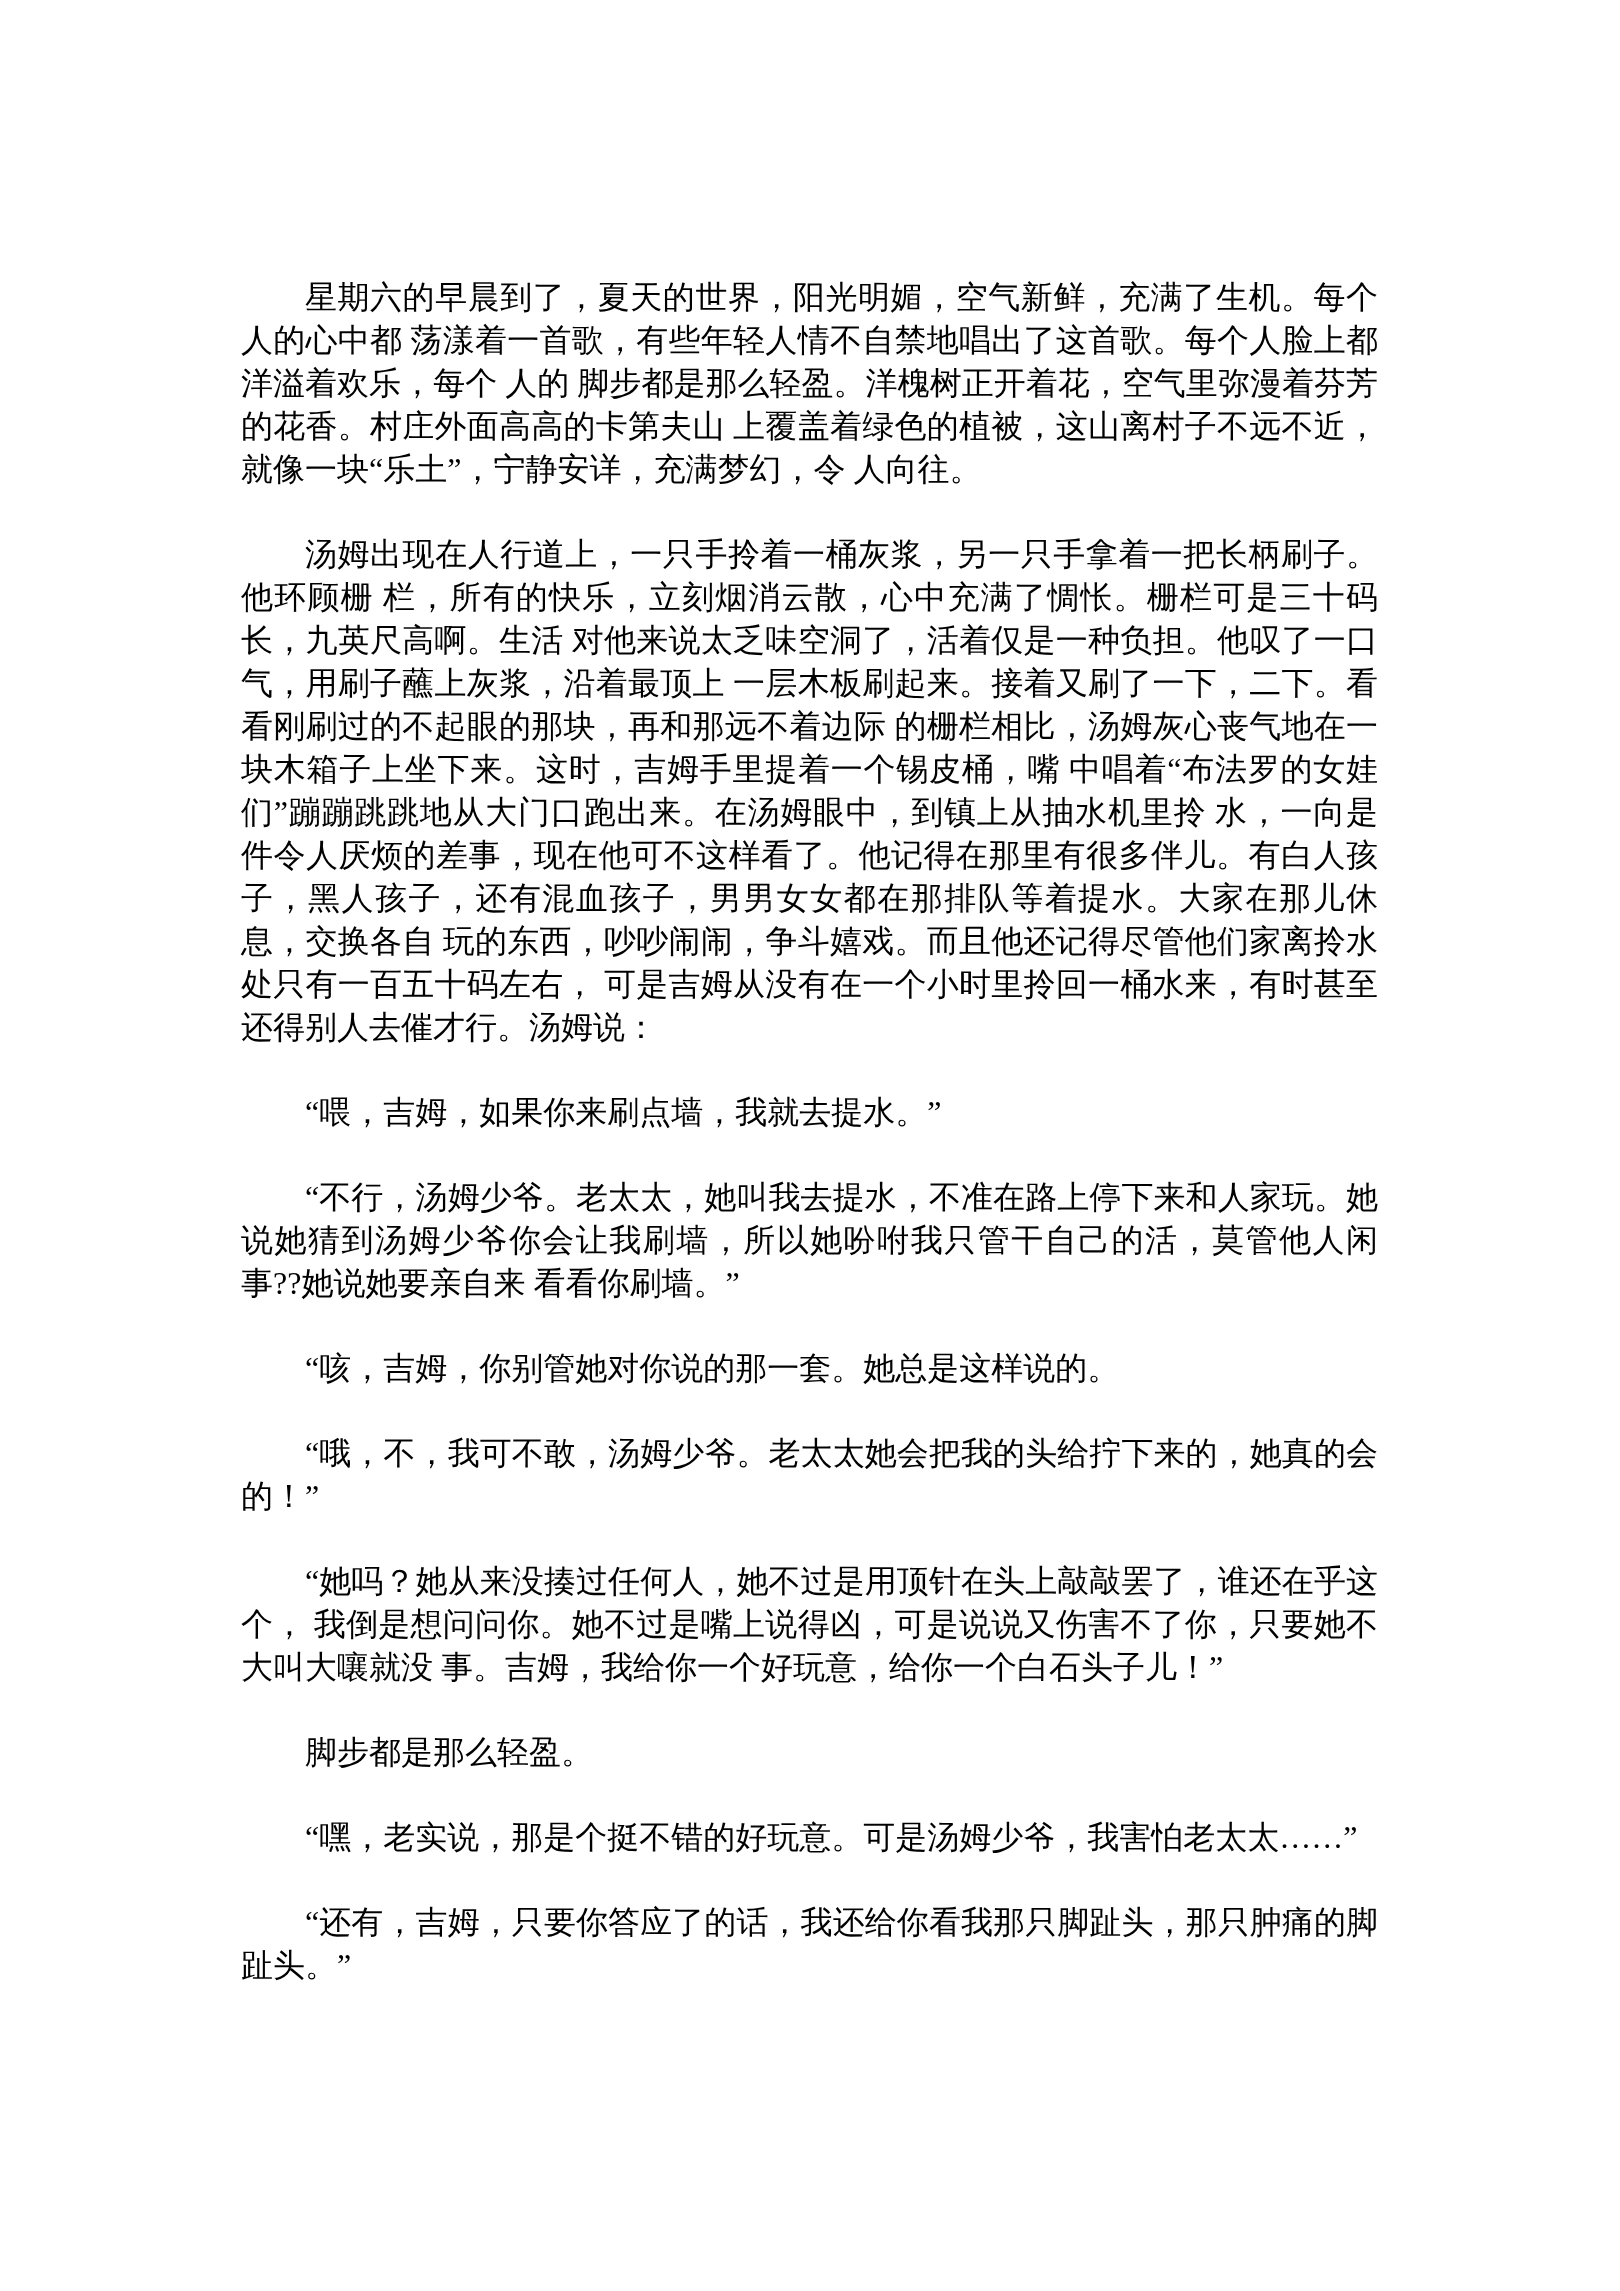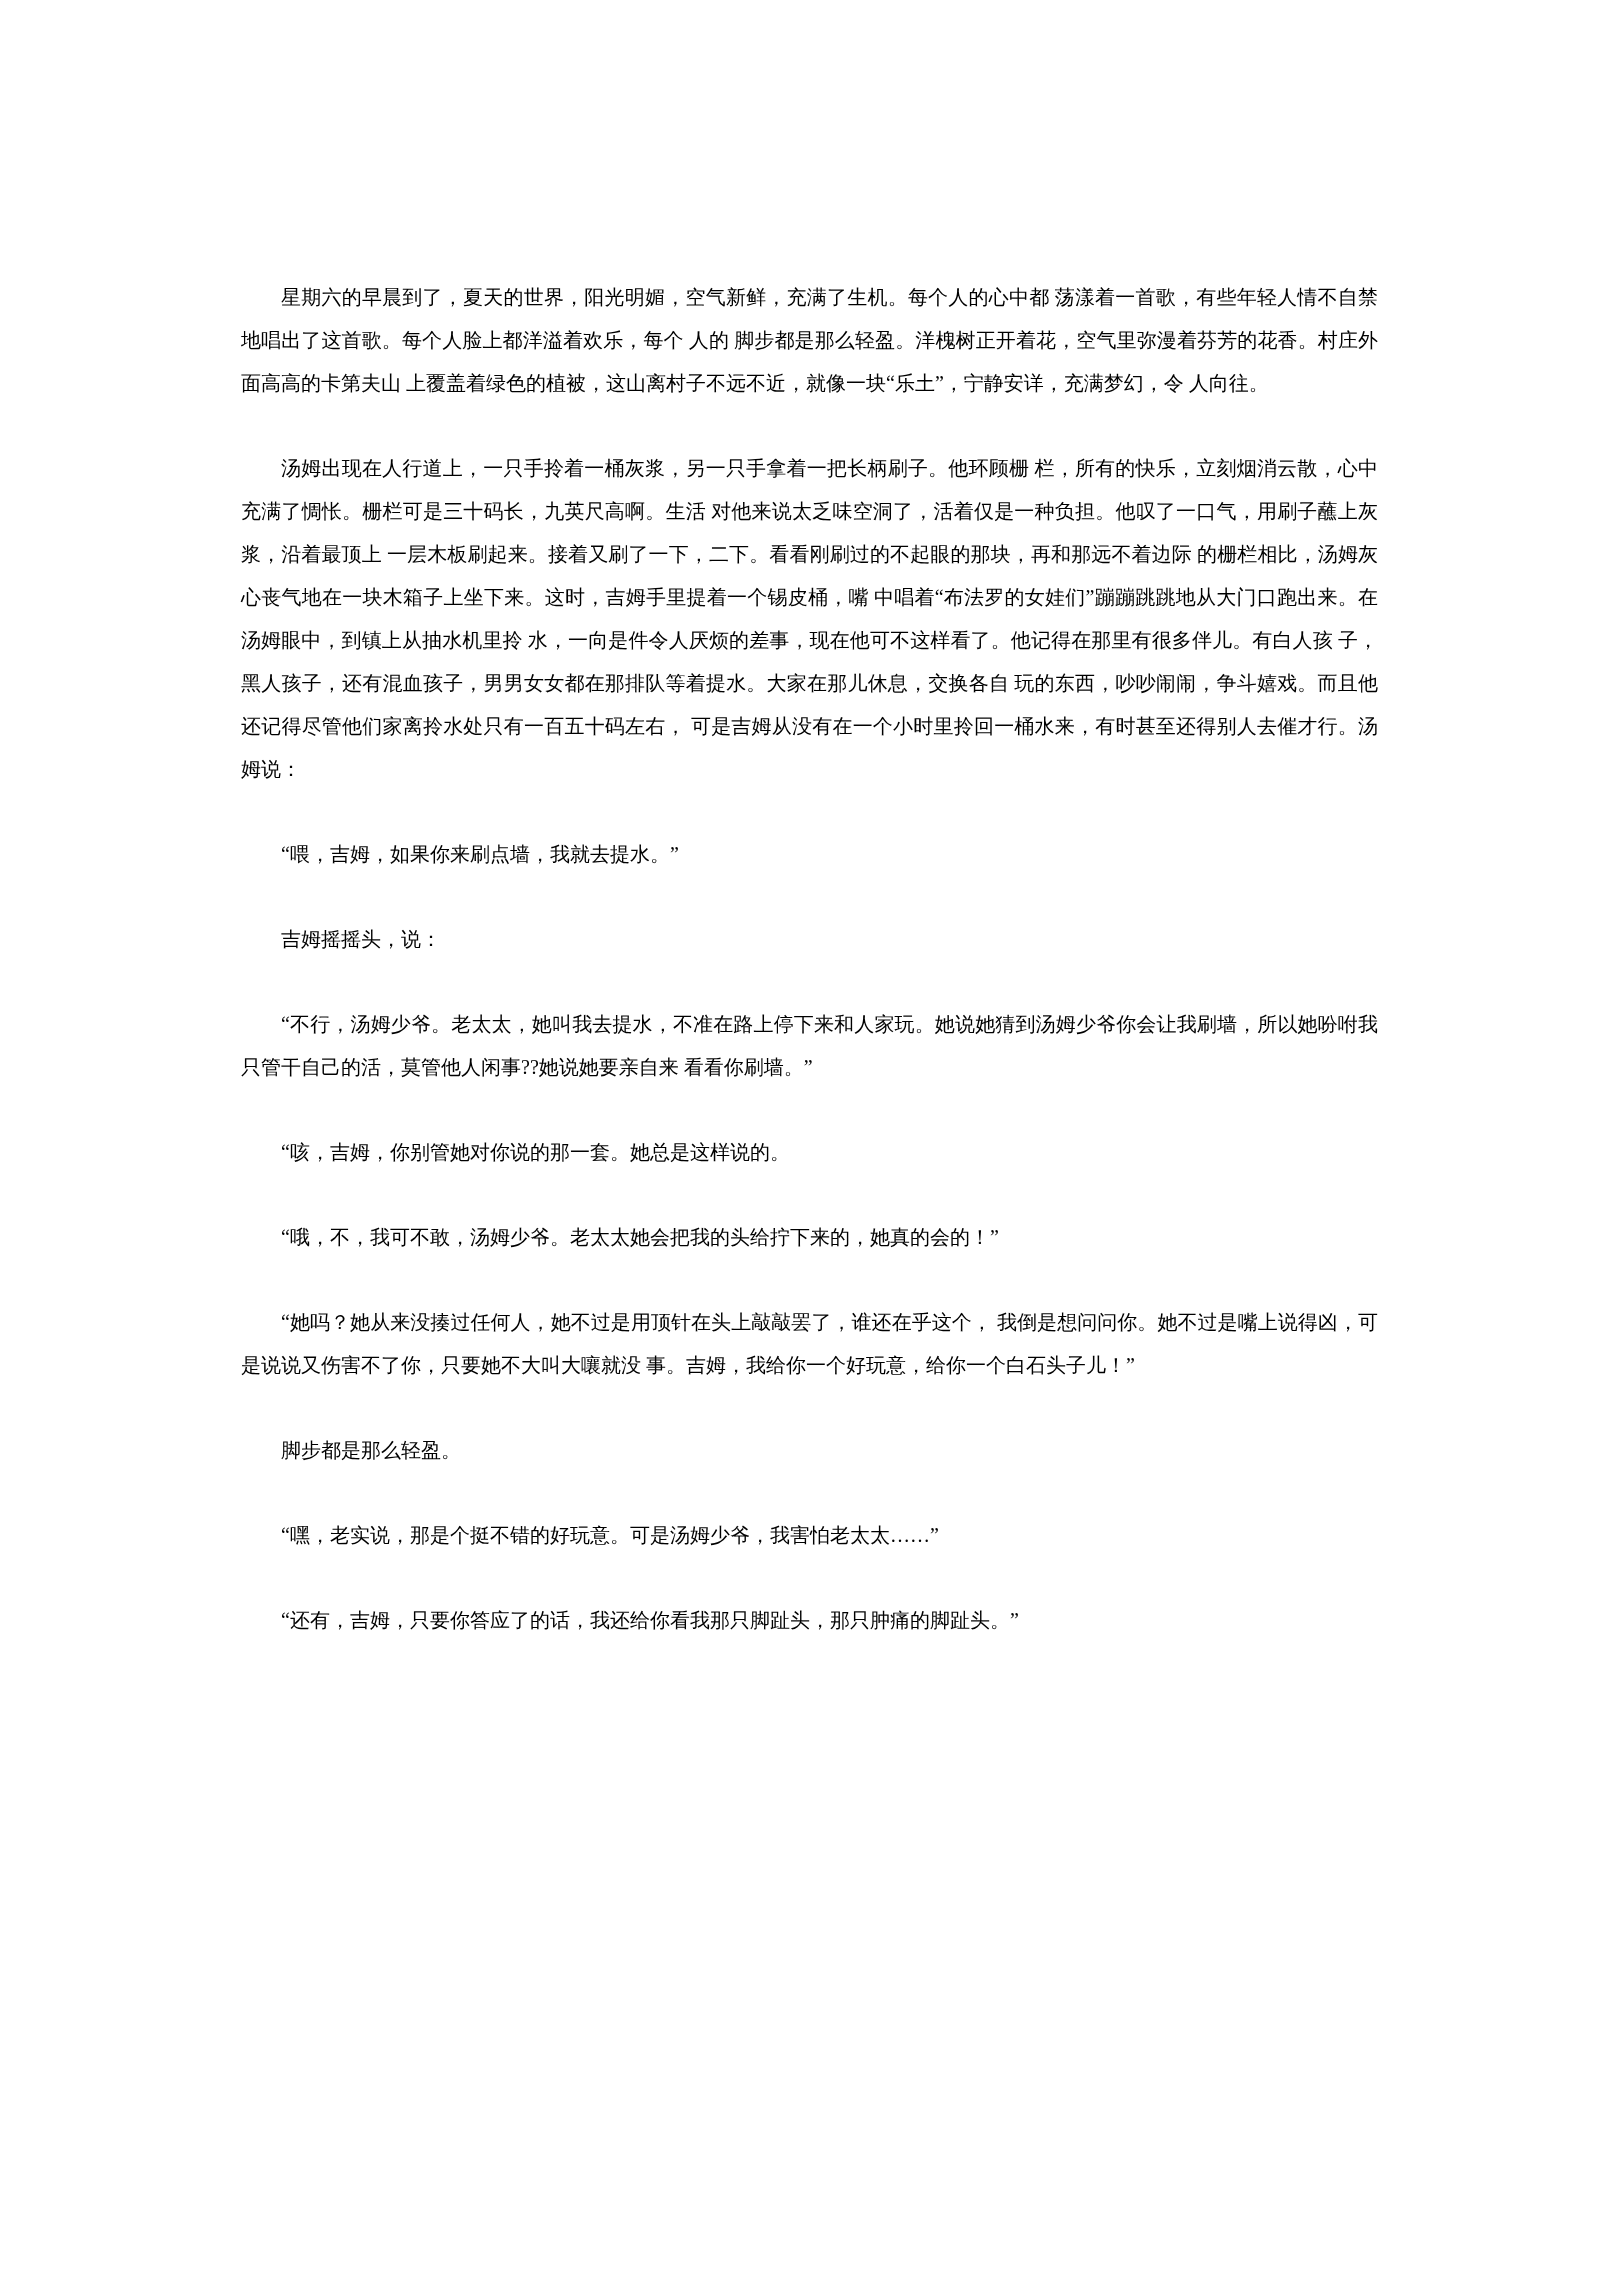--- a/index.html
+++ b/index.html
@@ -13,21 +13,21 @@
     height: 2292px;
     background: #ffffff;
     overflow: hidden;
   }
   .doc-content {
     position: absolute;
     left: 241px;
     top: 276px;
     width: 1137px;
     font-family: "Liberation Serif", "DejaVu Serif", serif;
-    font-size: 20px;
+    font-size: 32px;
     line-height: 43px;
     color: #000000;
     text-align: justify;
   }
   .doc-content p {
     margin: 0 0 42px 0;
     text-indent: 2em;
     word-break: break-all;
   }
   .doc-content p:last-child {
@@ -35,21 +35,20 @@
   }
 </style>
 </head>
 <body>
 
 <div class="page">
   <div class="doc-content">
     <p>星期六的早晨到了，夏天的世界，阳光明媚，空气新鲜，充满了生机。每个人的心中都 荡漾着一首歌，有些年轻人情不自禁地唱出了这首歌。每个人脸上都洋溢着欢乐，每个 人的 脚步都是那么轻盈。洋槐树正开着花，空气里弥漫着芬芳的花香。村庄外面高高的卡第夫山 上覆盖着绿色的植被，这山离村子不远不近，就像一块“乐土”，宁静安详，充满梦幻，令 人向往。</p>
     <p>汤姆出现在人行道上，一只手拎着一桶灰浆，另一只手拿着一把长柄刷子。他环顾栅 栏，所有的快乐，立刻烟消云散，心中充满了惆怅。栅栏可是三十码长，九英尺高啊。生活 对他来说太乏味空洞了，活着仅是一种负担。他叹了一口气，用刷子蘸上灰浆，沿着最顶上 一层木板刷起来。接着又刷了一下，二下。看看刚刷过的不起眼的那块，再和那远不着边际 的栅栏相比，汤姆灰心丧气地在一块木箱子上坐下来。这时，吉姆手里提着一个锡皮桶，嘴 中唱着“布法罗的女娃们”蹦蹦跳跳地从大门口跑出来。在汤姆眼中，到镇上从抽水机里拎 水，一向是件令人厌烦的差事，现在他可不这样看了。他记得在那里有很多伴儿。有白人孩 子，黑人孩子，还有混血孩子，男男女女都在那排队等着提水。大家在那儿休息，交换各自 玩的东西，吵吵闹闹，争斗嬉戏。而且他还记得尽管他们家离拎水处只有一百五十码左右， 可是吉姆从没有在一个小时里拎回一桶水来，有时甚至还得别人去催才行。汤姆说：</p>
     <p>“喂，吉姆，如果你来刷点墙，我就去提水。”</p>
-    <p>吉姆摇摇头，说：</p>
     <p>“不行，汤姆少爷。老太太，她叫我去提水，不准在路上停下来和人家玩。她说她猜到汤姆少爷你会让我刷墙，所以她吩咐我只管干自己的活，莫管他人闲事??她说她要亲自来 看看你刷墙。”</p>
     <p>“咳，吉姆，你别管她对你说的那一套。她总是这样说的。</p>
     <p>“哦，不，我可不敢，汤姆少爷。老太太她会把我的头给拧下来的，她真的会的！”</p>
     <p>“她吗？她从来没揍过任何人，她不过是用顶针在头上敲敲罢了，谁还在乎这个， 我倒是想问问你。她不过是嘴上说得凶，可是说说又伤害不了你，只要她不大叫大嚷就没 事。吉姆，我给你一个好玩意，给你一个白石头子儿！”</p>
     <p>脚步都是那么轻盈。</p>
     <p>“嘿，老实说，那是个挺不错的好玩意。可是汤姆少爷，我害怕老太太……”</p>
     <p>“还有，吉姆，只要你答应了的话，我还给你看我那只脚趾头，那只肿痛的脚趾头。”</p>
   </div>
 </div>
 

